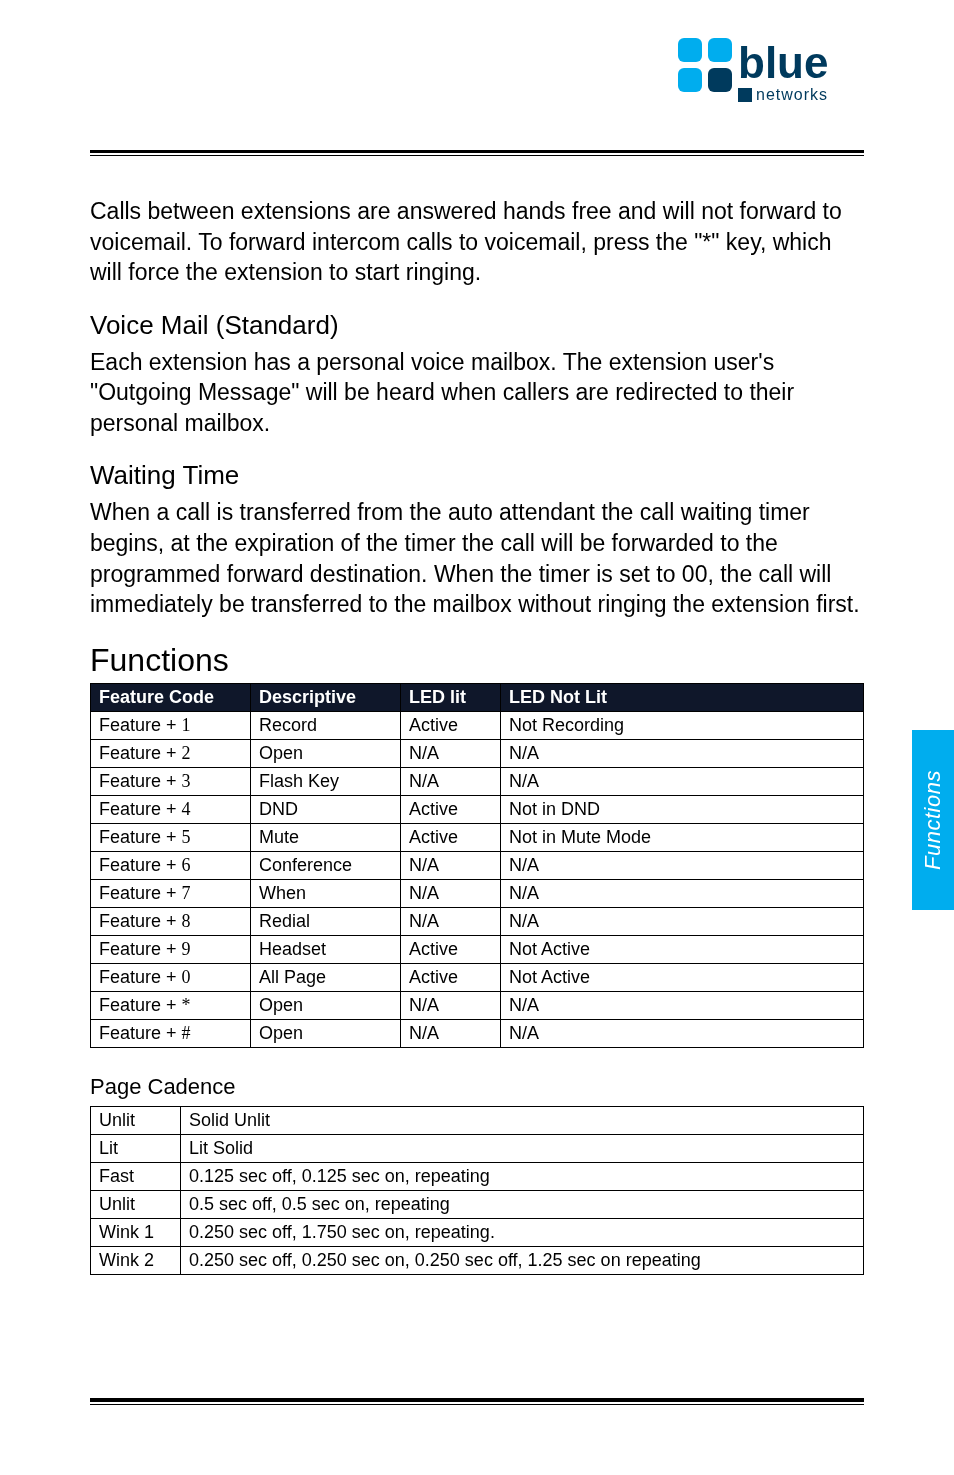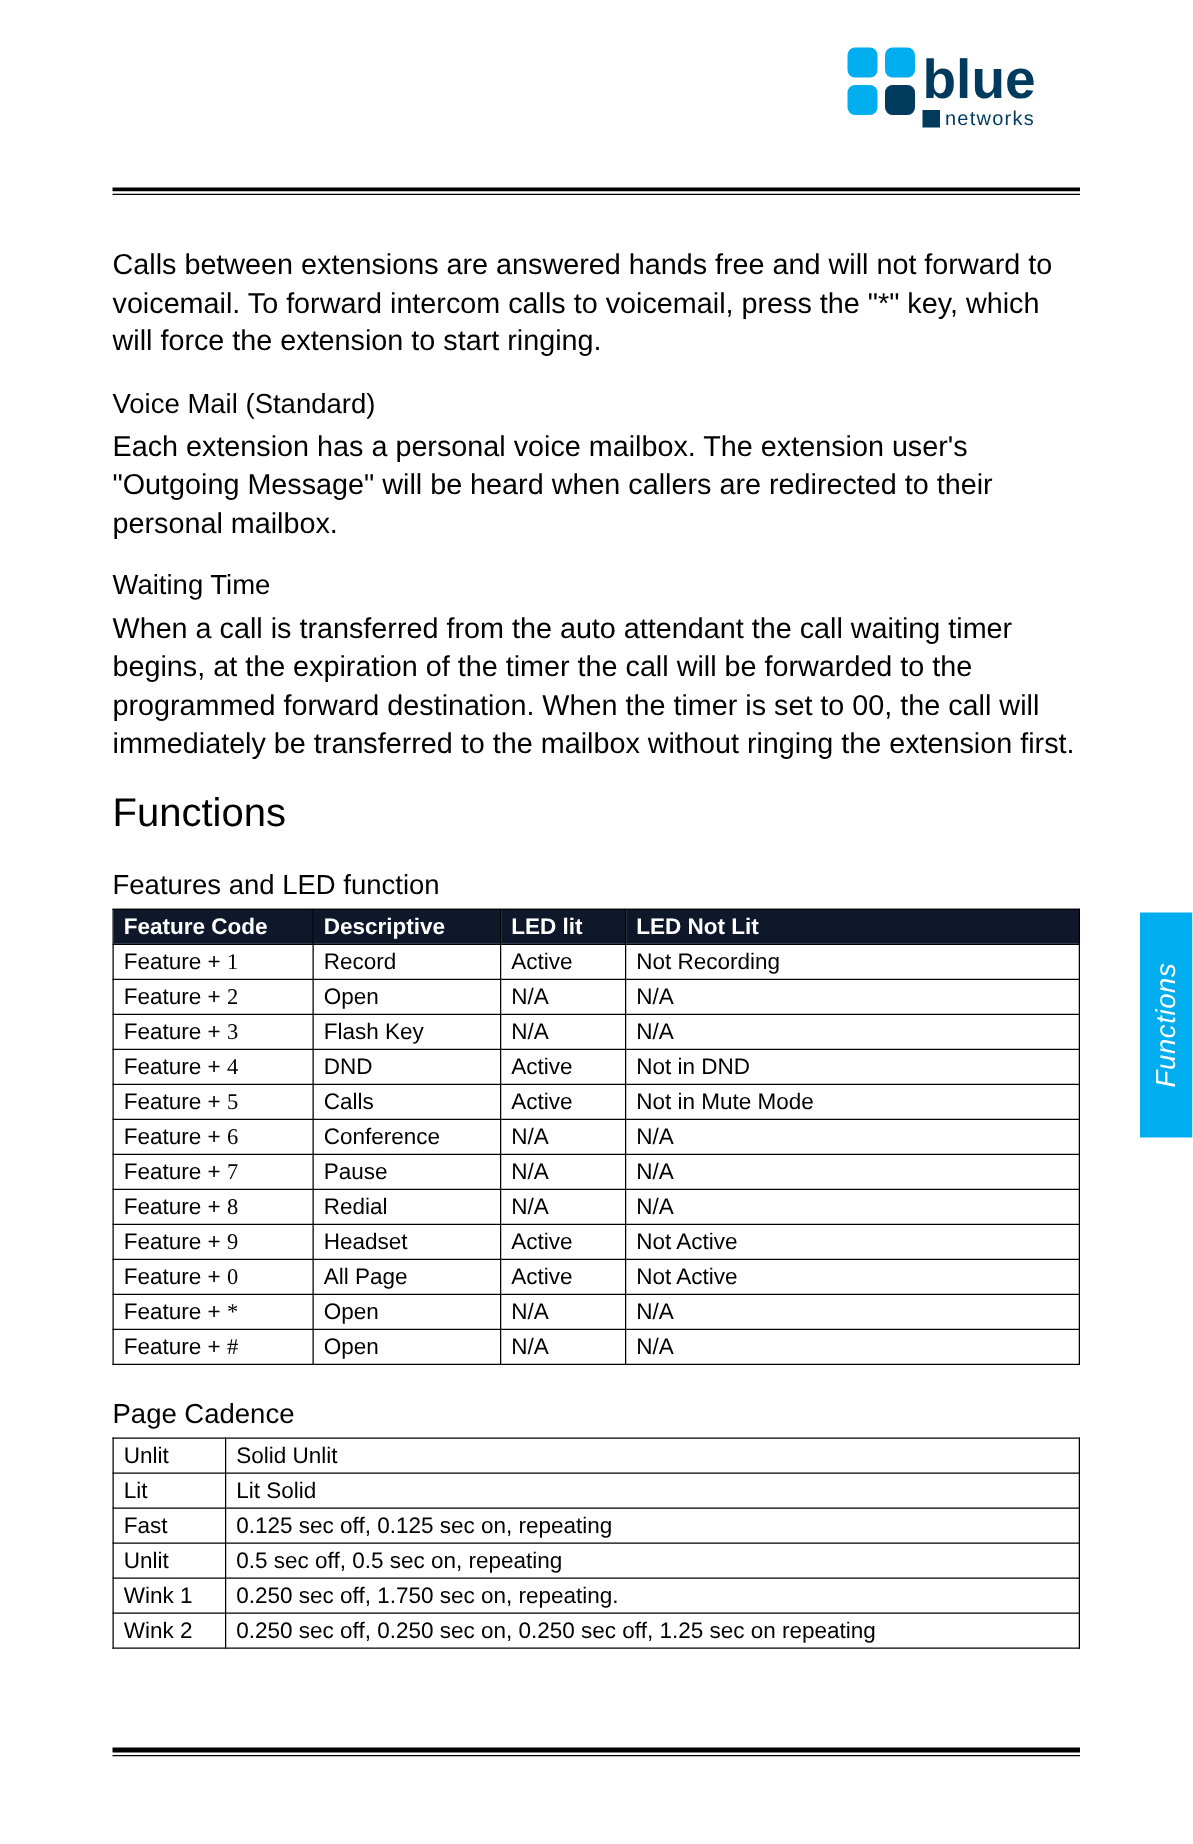--- a/index.html
+++ b/index.html
@@ -4,21 +4,21 @@
 <style>
   * { box-sizing: border-box; margin: 0; padding: 0; }
   html, body { width: 954px; height: 1475px; background: #ffffff; font-family: Tahoma, Verdana, Geneva, sans-serif; color: #000; }
   .page { width: 954px; height: 1475px; position: relative; padding: 40px 90px 21px 90px; }
   .logo { position: absolute; top: 34px; right: 90px; }
   .logo svg { display: block; }
   .top-rule { border: none; border-top: 3px solid #000; margin-top: 110px; }
   .thin-rule { border: none; border-top: 1px solid #000; margin-top: 2px; }
   .content { margin-top: 40px; }
   p.body { font-size: 23px; line-height: 1.33; margin-bottom: 22px; }
-  h2.sub { font-size: 22px; font-weight: normal; margin-top: 8px; margin-bottom: 6px; }
+  h2.sub { font-size: 26px; font-weight: normal; margin-top: 8px; margin-bottom: 6px; }
   h1.section { font-size: 32px; font-weight: normal; margin-top: 20px; margin-bottom: 4px; }
   h2.subsection { font-size: 22px; font-weight: normal; margin-top: 26px; margin-bottom: 6px; }
   table { border-collapse: collapse; width: 100%; margin-bottom: 8px; }
   td, th { border: 1px solid #000; padding: 3px 8px; font-size: 18px; text-align: left; vertical-align: middle; }
   tr.header-row th { background: #0f172a; color: #fff; font-weight: bold; border: 1px solid #000; }
   .feat-col0 { width: 160px; }
   .feat-col1 { width: 150px; }
   .feat-col2 { width: 100px; }
   .cad-col0 { width: 90px; }
   .side-tab { position: absolute; right: 0; top: 730px; width: 42px; height: 180px; background: #00adee; display: flex; align-items: center; justify-content: center; }
@@ -60,21 +60,20 @@
     <p class="body">Calls between extensions are answered hands free and will not forward to voicemail.  To forward intercom calls to voicemail, press the "*" key, which will force the extension to start ringing.</p>
 
     <h2 class="sub">Voice Mail (Standard)</h2>
     <p class="body">Each extension has a personal voice mailbox. The extension user's "Outgoing Message" will be heard when callers are redirected to their personal mailbox.</p>
 
     <h2 class="sub">Waiting Time</h2>
     <p class="body">When a call is transferred from the auto attendant the call waiting timer begins, at the expiration of the timer the call will be forwarded to the programmed forward destination. When the timer is set to 00, the call will immediately be transferred to the mailbox without ringing the extension first.</p>
 
     <h1 class="section">Functions</h1>
 
-    <h2 class="subsection">Features and LED function</h2>
 
     <table>
       <tbody>
           <tr class="header-row">
         <th class="feat-col0">Feature Code</th>
         <th class="feat-col1">Descriptive</th>
         <th class="feat-col2">LED lit</th>
         <th>LED Not Lit</th>
       </tr>
       </tbody>
@@ -98,33 +97,33 @@
             <td>N/A</td>
           </tr>
           <tr>
             <td class="feat-col0"><span>Feature + </span><span class="serif-digit">4</span></td>
             <td class="feat-col1">DND</td>
             <td class="feat-col2">Active</td>
             <td>Not in DND</td>
           </tr>
           <tr>
             <td class="feat-col0"><span>Feature + </span><span class="serif-digit">5</span></td>
-            <td class="feat-col1">Calls</td>
+            <td class="feat-col1">Mute</td>
             <td class="feat-col2">Active</td>
             <td>Not in Mute Mode</td>
           </tr>
           <tr>
             <td class="feat-col0"><span>Feature + </span><span class="serif-digit">6</span></td>
             <td class="feat-col1">Conference</td>
             <td class="feat-col2">N/A</td>
             <td>N/A</td>
           </tr>
           <tr>
             <td class="feat-col0"><span>Feature + </span><span class="serif-digit">7</span></td>
-            <td class="feat-col1">Pause</td>
+            <td class="feat-col1">When</td>
             <td class="feat-col2">N/A</td>
             <td>N/A</td>
           </tr>
           <tr>
             <td class="feat-col0"><span>Feature + </span><span class="serif-digit">8</span></td>
             <td class="feat-col1">Redial</td>
             <td class="feat-col2">N/A</td>
             <td>N/A</td>
           </tr>
           <tr>

